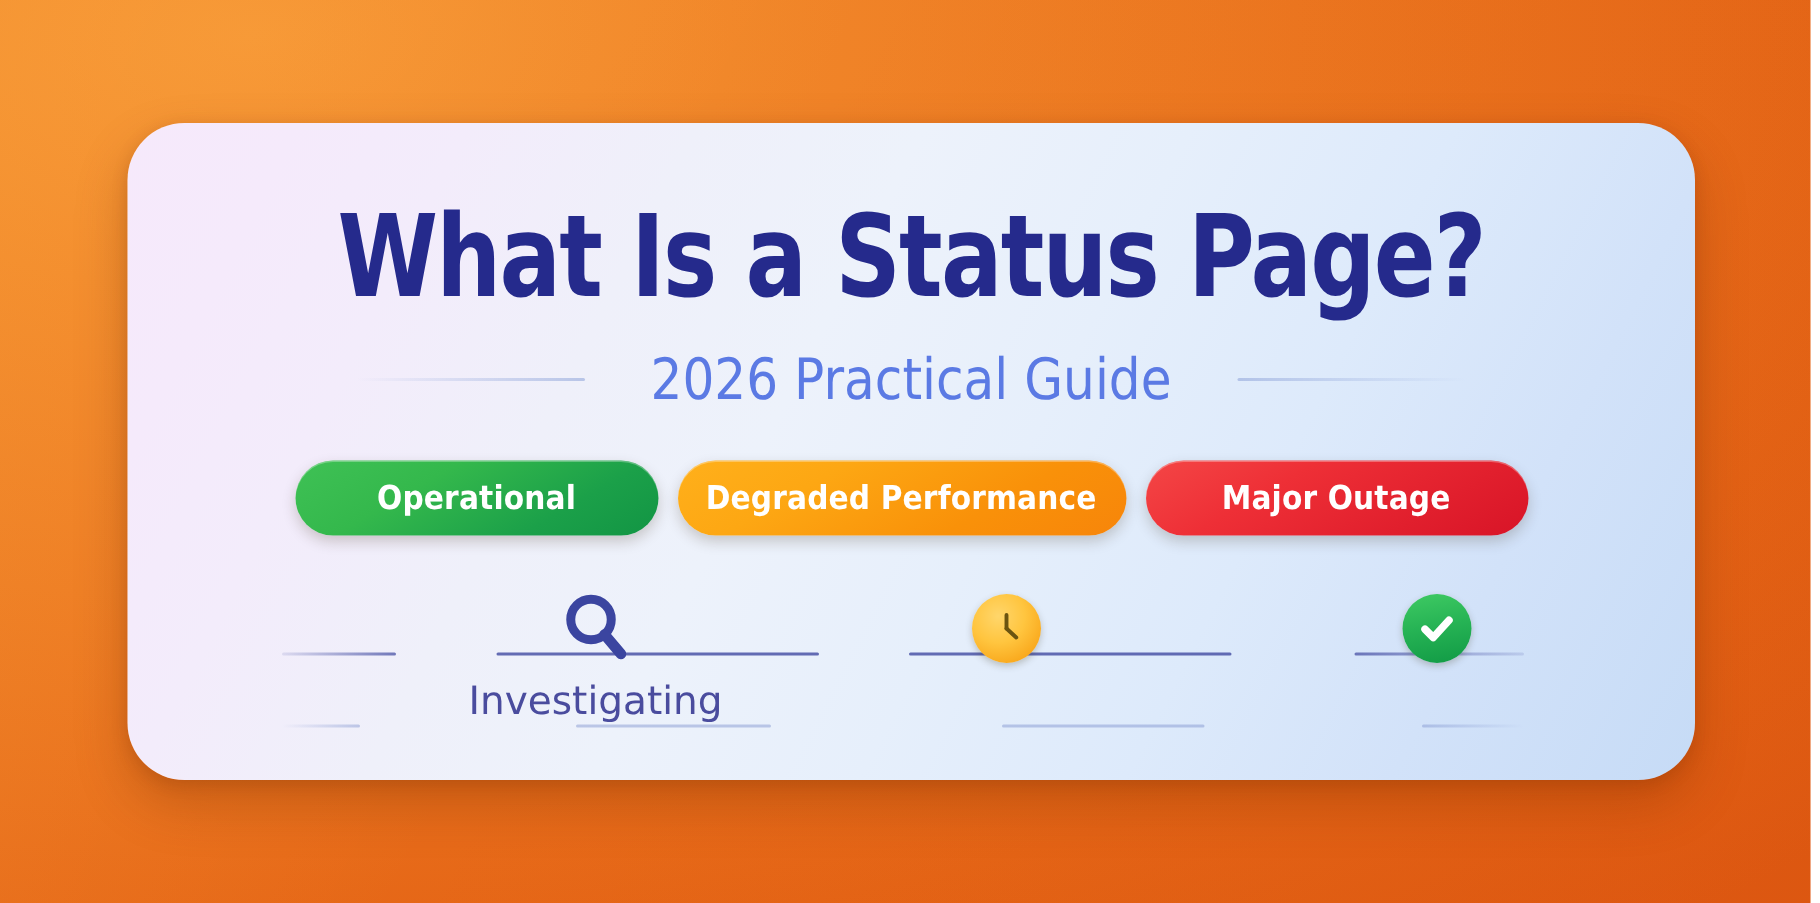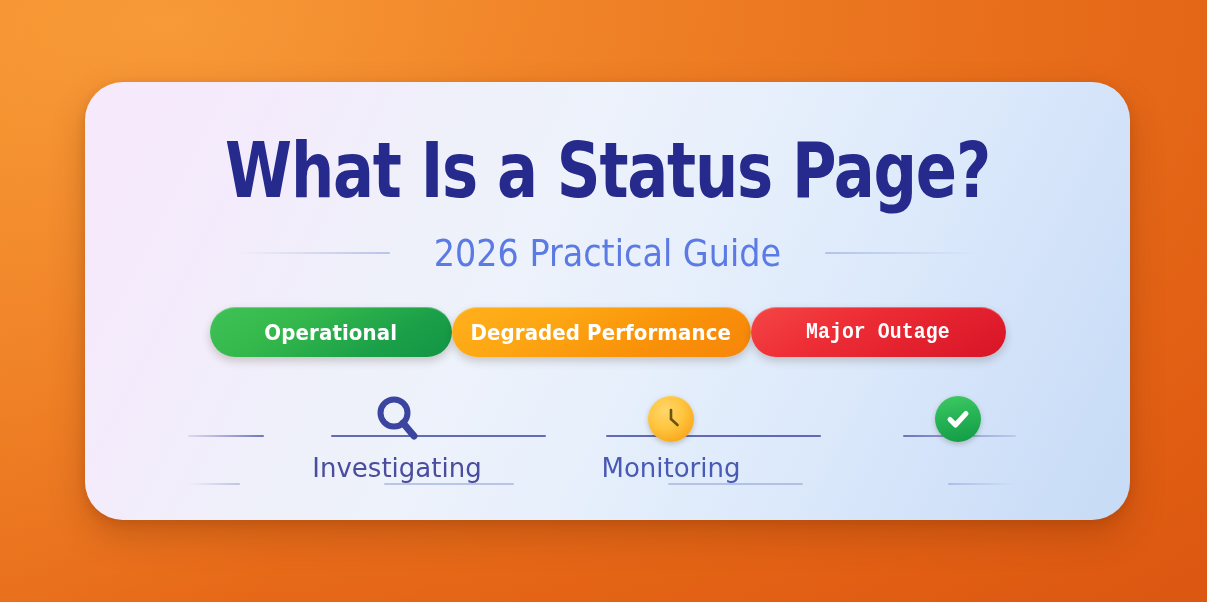--- a/index.html
+++ b/index.html
@@ -106,20 +106,21 @@
   
   .pill-row {
     position: absolute;
     left: 0;
     right: 0;
     top: 224px;
     height: 52px;
     display: flex;
     align-items: center;
     justify-content: center;
+    gap: 13px;
   }
   .pill {
     height: 50px;
     border-radius: 26px;
     display: flex;
     align-items: center;
     justify-content: center;
     padding: 0 30px;
     color: #ffffff;
     font-family: "DejaVu Sans", sans-serif;
@@ -135,21 +136,20 @@
     width: 242px;
     background: linear-gradient(150deg, #3fc155 0%, #34b84c 34%, #1ba049 72%, #129544 100%);
   }
   .pill.degraded {
     width: 299px;
     background: linear-gradient(150deg, #ffb01b 0%, #fda713 30%, #f99109 68%, #f7850a 100%);
   }
   .pill.outage {
     width: 255px;
     background: linear-gradient(150deg, #f44646 0%, #ee2f36 34%, #e11f2d 72%, #d81427 100%);
-    font-family: Liberation Mono, monospace;
   }
 
   
   .timeline {
     position: absolute;
     left: 103px;
     top: 308px;
     width: 828px;
     height: 98px;
   }
@@ -274,21 +274,20 @@
 
       <div class="tl-node n1">
         <div class="tl-icon">
           <div class="icon-circle clock">
             <svg width="30" height="30" viewBox="0 0 30 30" aria-hidden="true">
               <line x1="15" y1="15" x2="15" y2="6" stroke="#6b5410" stroke-width="2.6" stroke-linecap="round"></line>
               <line x1="15" y1="15" x2="21.5" y2="21" stroke="#6b5410" stroke-width="2.6" stroke-linecap="round"></line>
             </svg>
           </div>
         </div>
-        <div class="tl-label">Monitoring</div>
       </div>
 
       <div class="tl-node n2">
         <div class="tl-icon">
           <div class="icon-circle check">
             <svg width="30" height="30" viewBox="0 0 30 30" aria-hidden="true">
               <polyline points="7,15.5 12.5,21 23,9.5" fill="none" stroke="#ffffff" stroke-width="5" stroke-linecap="round" stroke-linejoin="round"></polyline>
             </svg>
           </div>
         </div>

